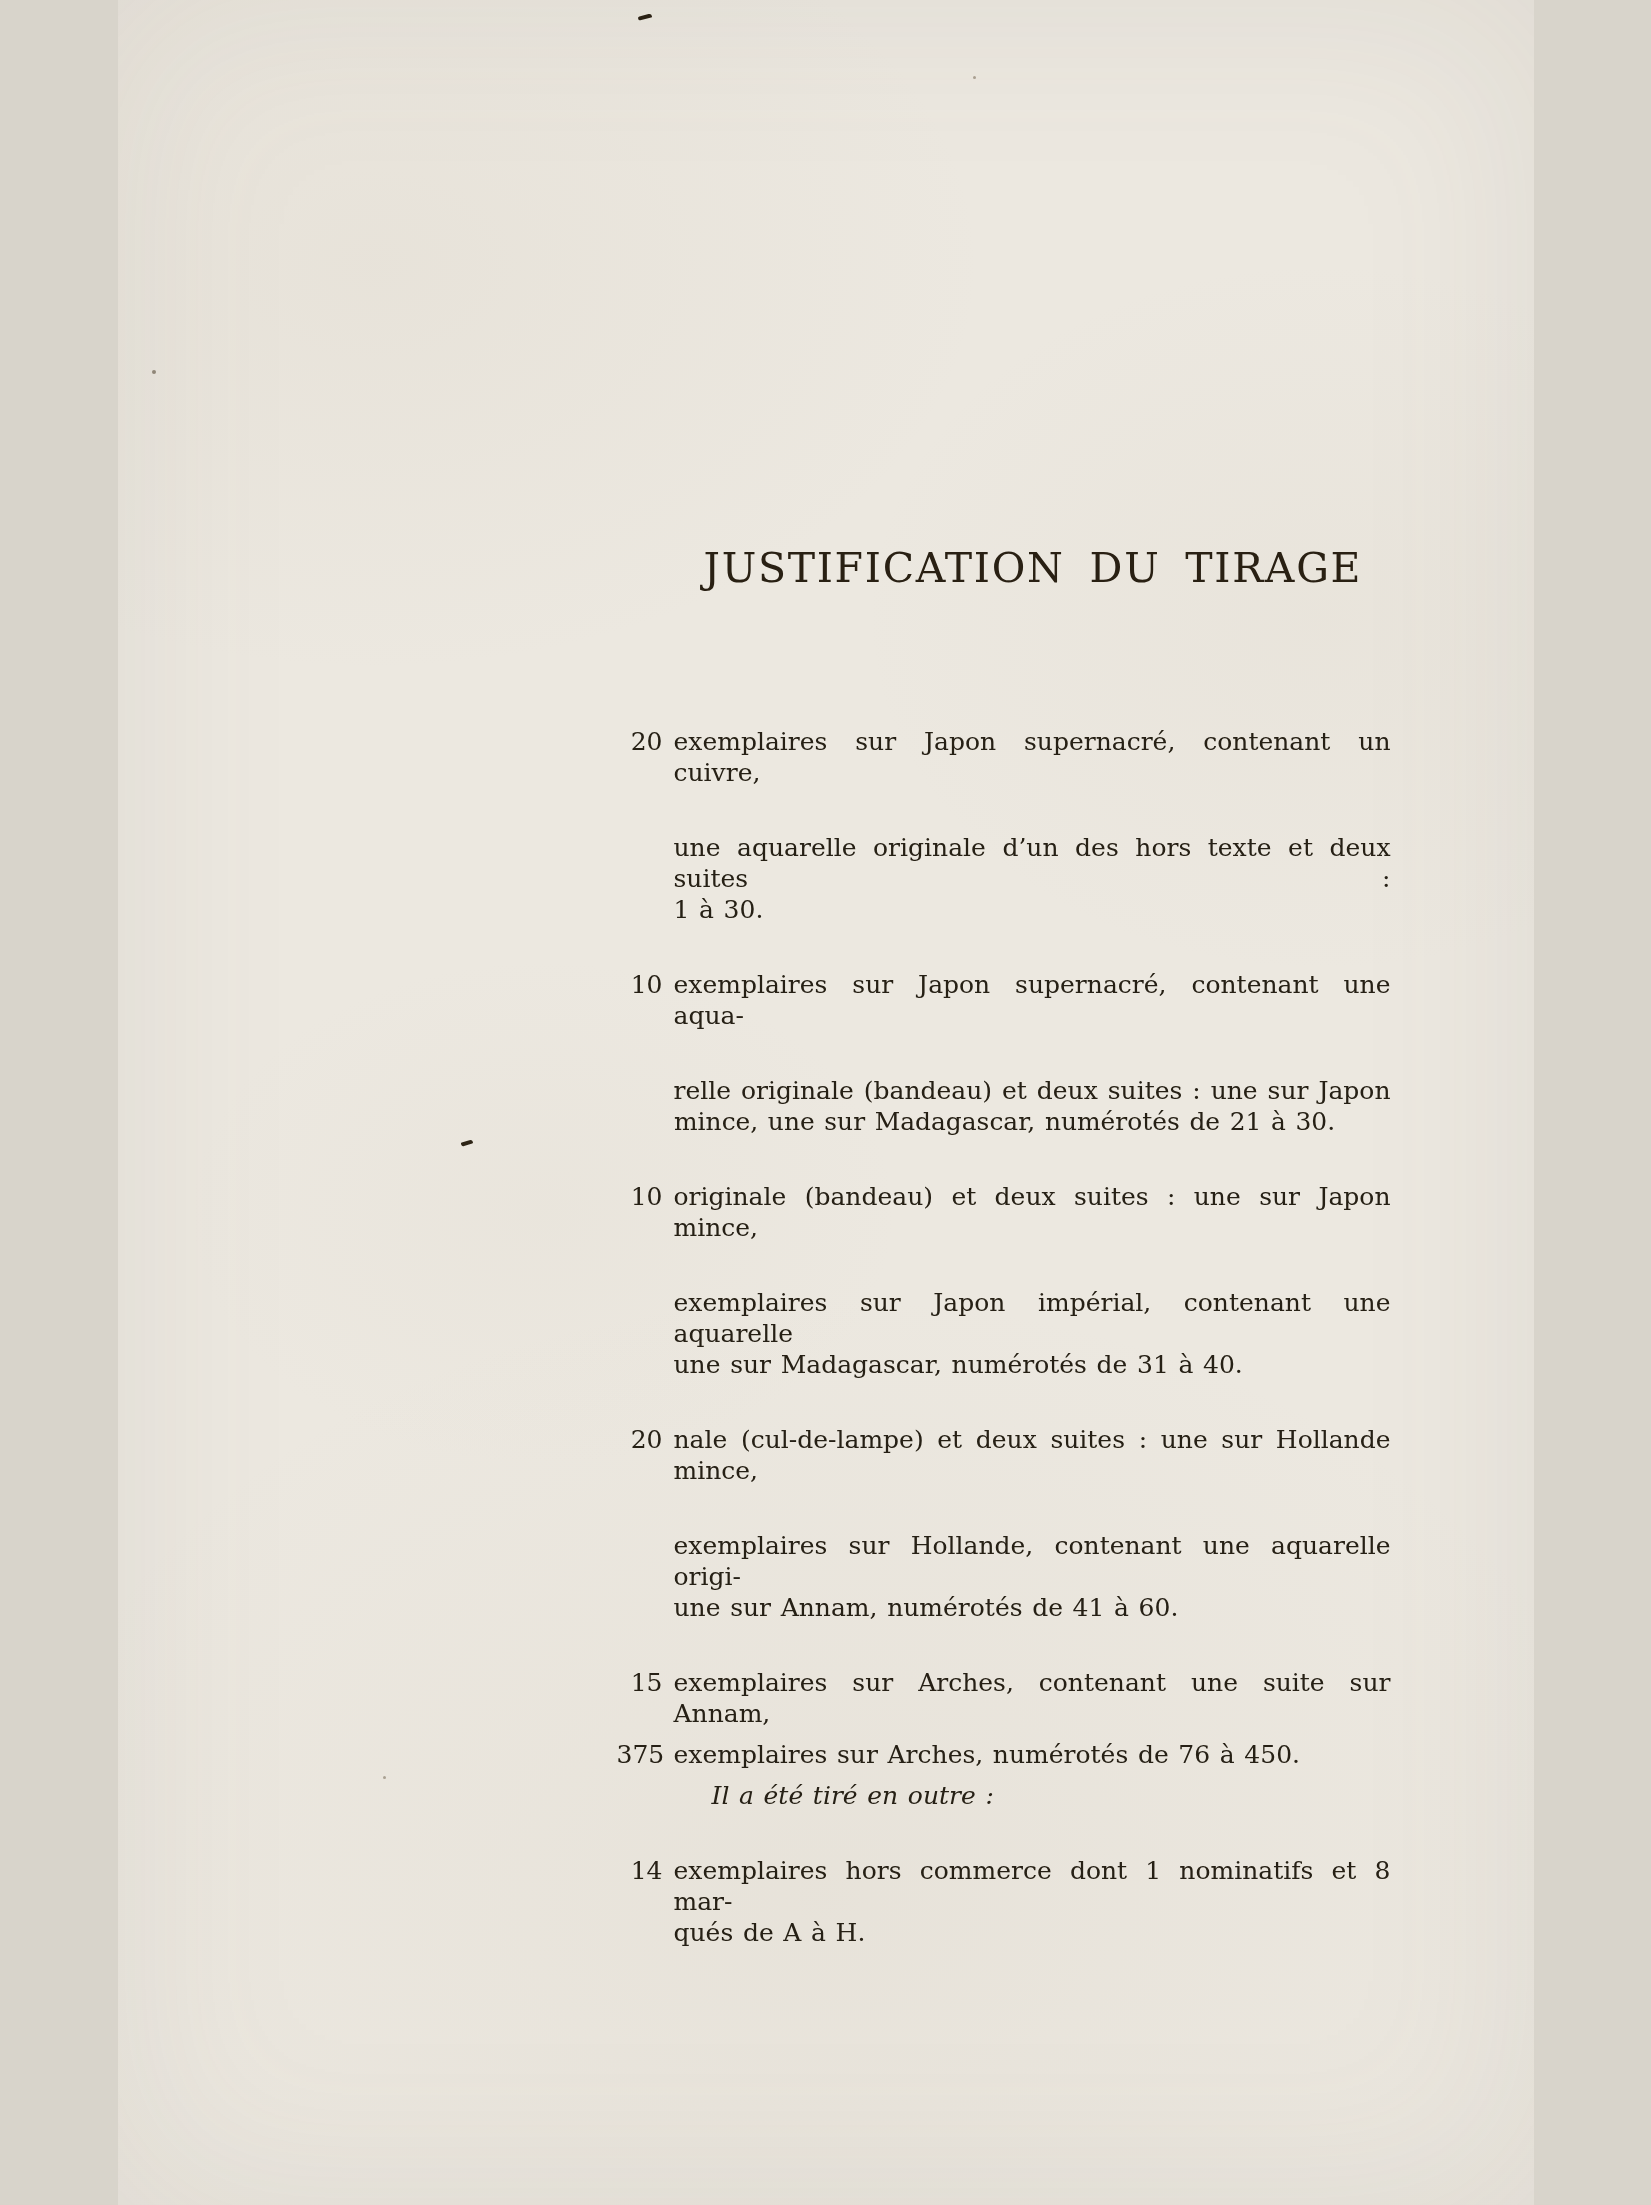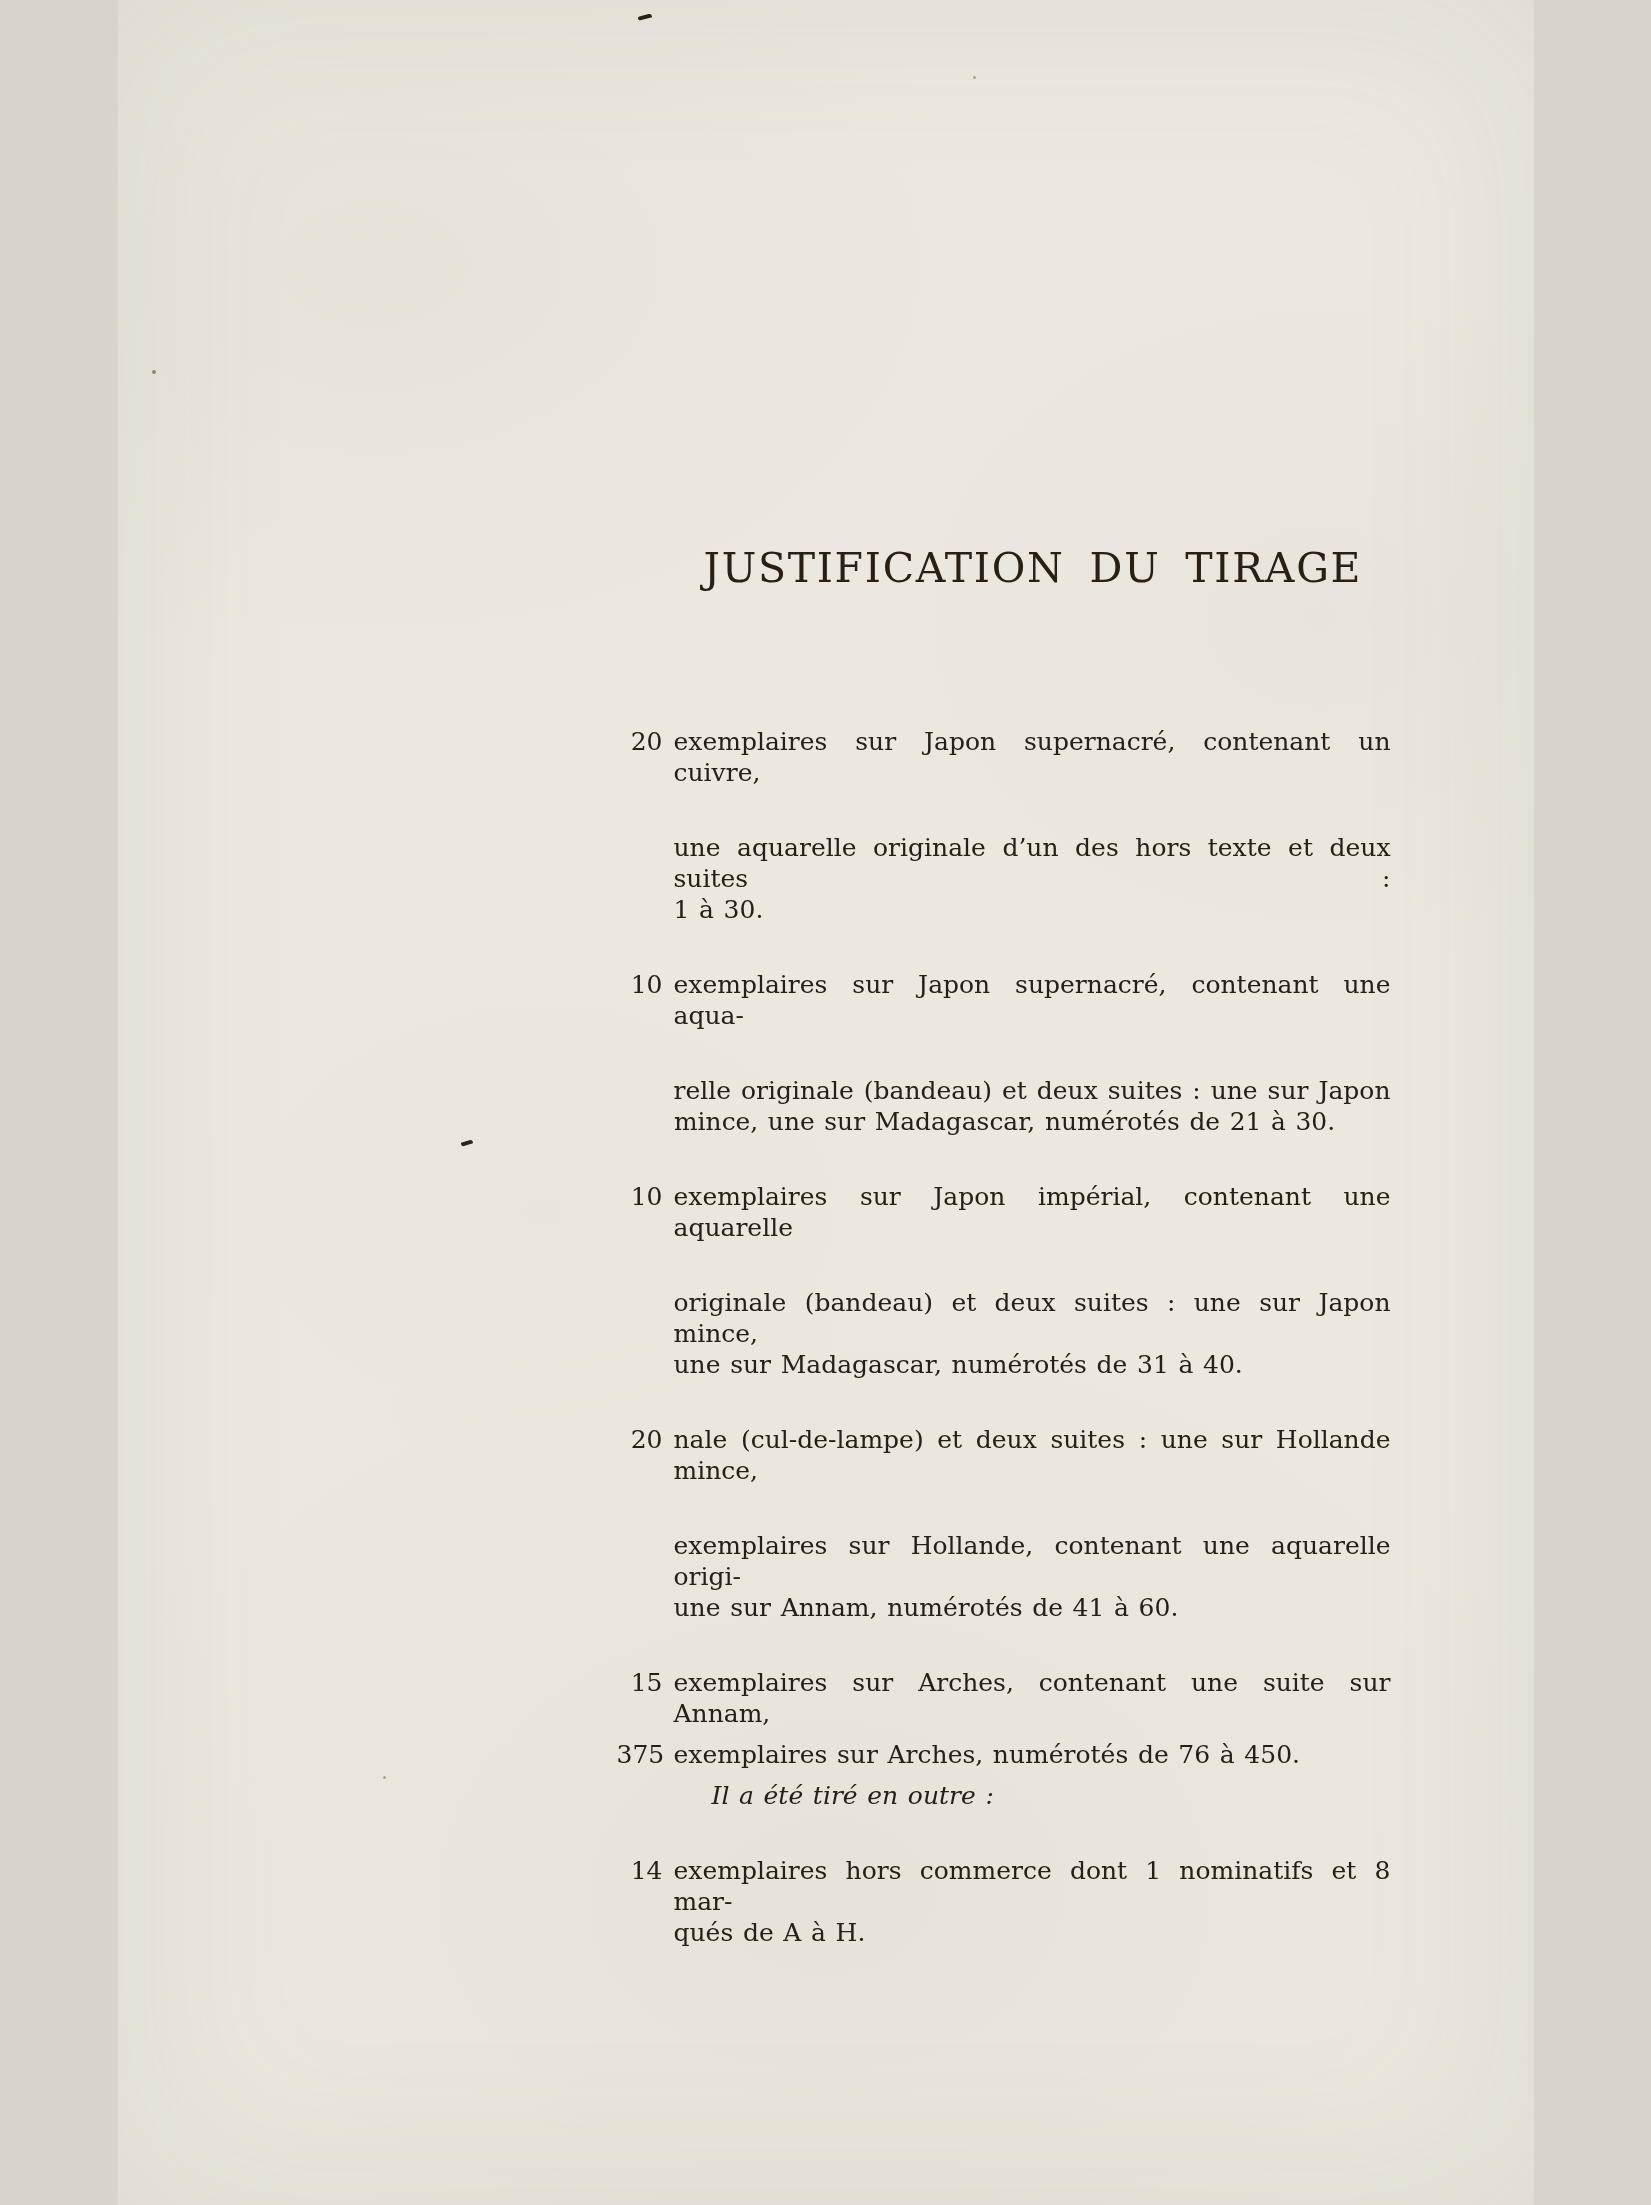--- a/index.html
+++ b/index.html
@@ -111,22 +111,22 @@
 
     <div class="entry">
       <span class="num">10</span>
       <div class="line just">exemplaires sur Japon supernacré, contenant une aqua-</div>
       <div class="line just">relle originale (bandeau) et deux suites : une sur Japon</div>
       <div class="line" style="transform-origin: left center; transform: scaleX(0.996462); white-space: nowrap; text-align-last: auto;">mince, une sur Madagascar, numérotés de 21 à 30.</div>
     </div>
 
     <div class="entry">
       <span class="num">10</span>
+      <div class="line just">originale (bandeau) et deux suites : une sur Japon mince,</div>
       <div class="line just">exemplaires sur Japon impérial, contenant une aquarelle</div>
-      <div class="line just">originale (bandeau) et deux suites : une sur Japon mince,</div>
       <div class="line">une sur Madagascar, numérotés de 31 à 40.</div>
     </div>
 
     <div class="entry">
       <span class="num">20</span>
       <div class="line just">nale (cul-de-lampe) et deux suites : une sur Hollande mince,</div>
       <div class="line just">exemplaires sur Hollande, contenant une aquarelle origi-</div>
       <div class="line">une sur Annam, numérotés de 41 à 60.</div>
     </div>
 

